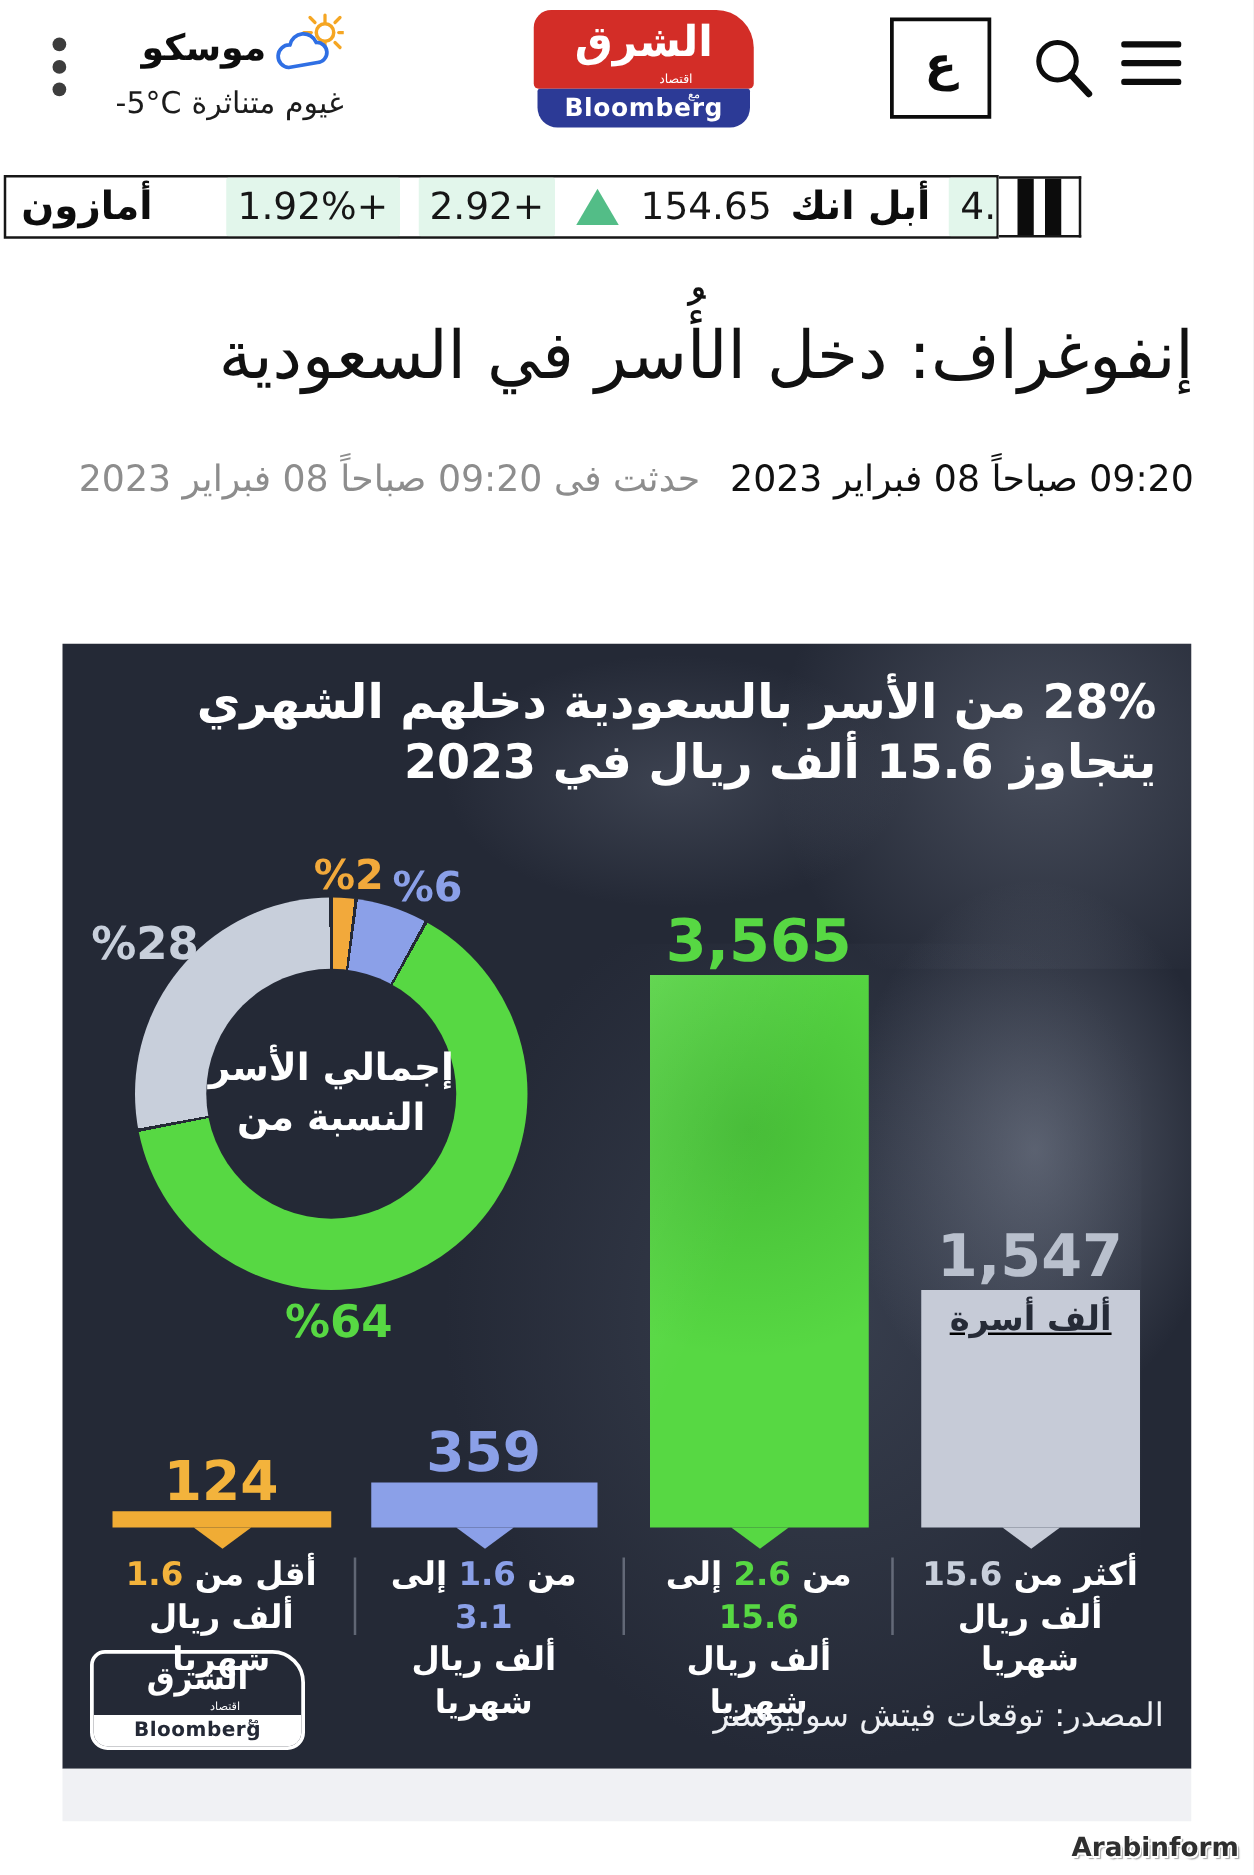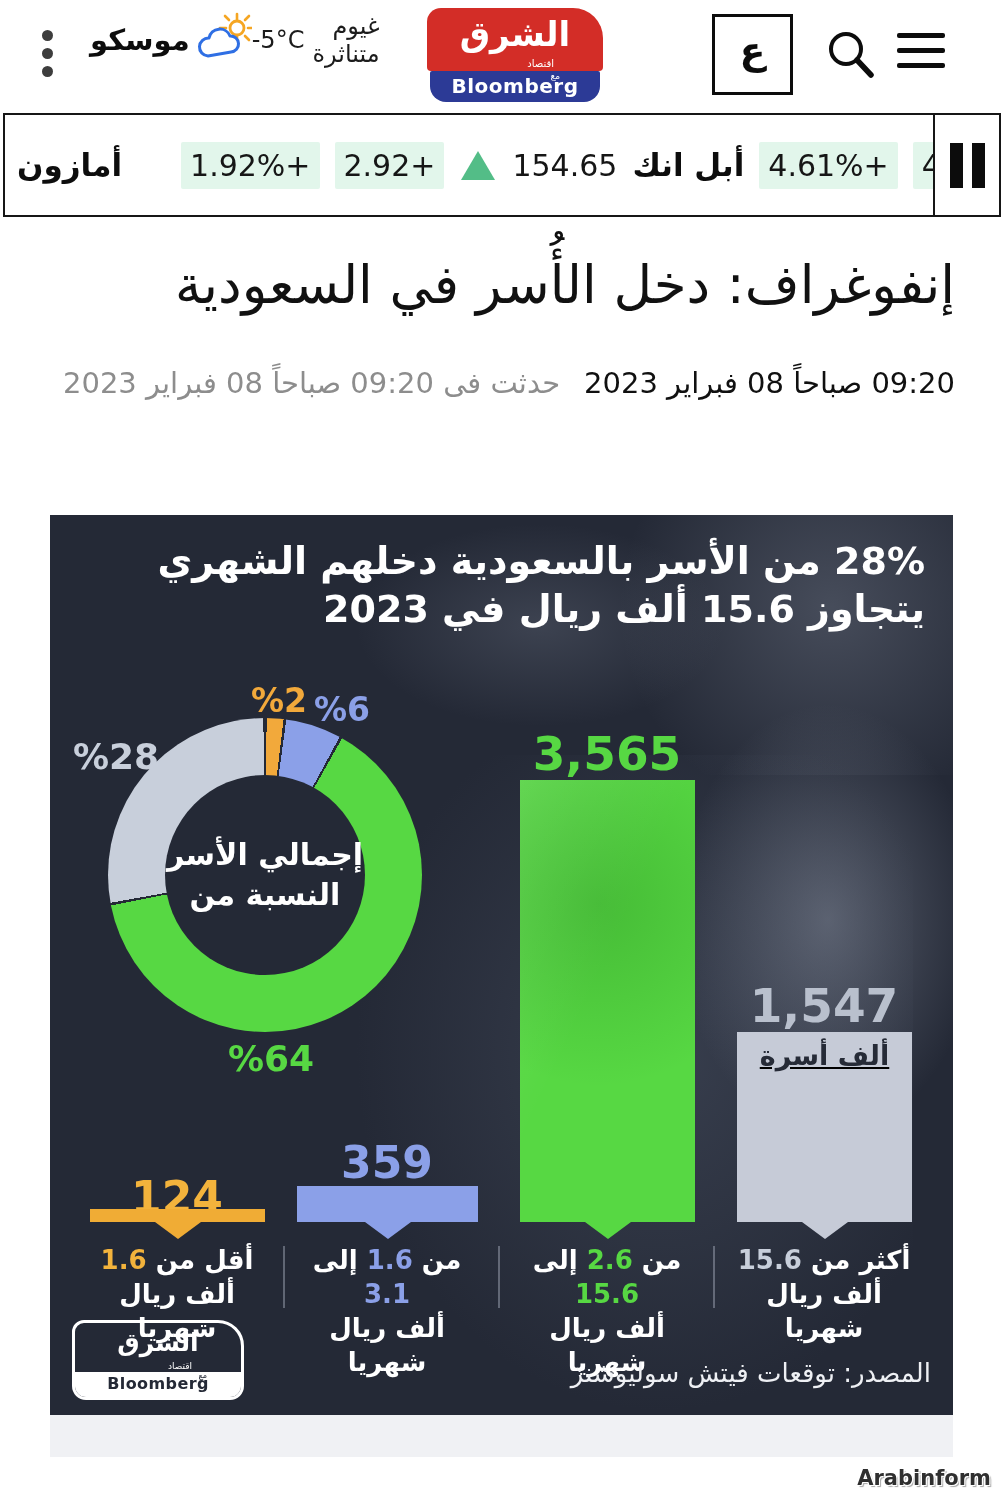--- a/index.html
+++ b/index.html
@@ -2,38 +2,38 @@
 <html><head>
 <meta charset="utf-8">
 <style>
   * { margin:0; padding:0; box-sizing:border-box; }
   html,body { width:1003px; height:1500px; background:#fff; font-family:"DejaVu Sans", sans-serif; }
   body { position:relative; overflow:hidden; }
 
   
   .kebab { position:absolute; left:42px; top:30px; width:12px; }
   .kebab i { display:block; width:11px; height:11px; border-radius:50%; background:#3d3d3d; margin-bottom:7px; }
-  .weather { position:absolute; left:90px; top:10px; width:185px; display:flex; align-items:flex-end; }
+  .weather { position:absolute; left:90px; top:10px; width:185px; display:flex; flex-direction:column; align-items:flex-end; }
   .weather-row1 { display:flex; align-items:center; gap:6px; }
   .weather-city { font-size:29px; font-weight:bold; color:#0d0d0d; }
   .weather-row2 { display:flex; align-items:center; gap:8px; font-size:24px; color:#1c1c1c; margin-top:2px; }
   .logo-main { position:absolute; left:427px; top:8px; width:176px; height:94px; }
   .logo-red { position:relative; height:63px; background:#d32d27; border-radius:14px 30px 4px 4px; text-align:center; }
   .logo-red .big { font-size:34px; font-weight:bold; color:#fff; line-height:52px; }
   .logo-red .small { position:absolute; bottom:2px; left:57%; font-size:10px; color:#fff; }
   .logo-blue { position:relative; height:31px; margin:0 3px; background:#2c3a96; border-radius:2px 2px 16px 16px; text-align:center; }
   .logo-blue .bb { font-size:20px; font-weight:bold; color:#fff; line-height:30px; letter-spacing:.5px; }
   .logo-blue .maa { position:absolute; top:0px; right:40px; font-size:9px; color:#fff; }
   .lang-btn { position:absolute; left:712px; top:14px; width:81px; height:81px; border:3.5px solid #0c0c0c; display:flex; align-items:center; justify-content:center; font-size:38px; font-weight:bold; color:#0c0c0c; padding-bottom:8px; background:#fff; }
   .search { position:absolute; left:824px; top:26px; width:56px; height:58px; }
   .burger { position:absolute; left:897px; top:33px; width:48px; }
   .burger i { display:block; height:5px; background:#0c0c0c; border-radius:2px; margin-bottom:10px; }
 
   
-  .ticker-wrap { position:absolute; left:3px; top:113px; width:998px; height:104px; display:flex; }
+  .ticker-wrap { position:absolute; left:3px; top:113px; width:862px; height:104px; display:flex;align-items:center; }
   .ticker-box { flex:1; border:2.5px solid #161616; background:#fff; display:flex; align-items:center; padding:0 12px; gap:15px; overflow:hidden; }
   .t-name { font-size:31px; font-weight:bold; color:#0d0d0d; white-space:nowrap; }
   .t-num { font-size:30px; color:#161616; white-space:nowrap; direction:ltr; unicode-bidi:isolate; }
   .chip { background:#e2f6eb; padding:6px 9px; border-radius:2px; }
   .tri-up { width:0; height:0; border-left:17px solid transparent; border-right:17px solid transparent; border-bottom:29px solid #53bd87; margin:0 2px; }
   .gap-lg { margin-right:44px; }
   .gap-md { }
   .pause-box { width:66px; border:2.5px solid #161616; border-left:none; background:#fff; display:flex; align-items:center; justify-content:center; gap:9px; }
   .pause-box i { display:block; width:13px; height:45px; background:#0c0c0c; }
 
@@ -75,21 +75,21 @@
   .bar-green { left:470px; top:265px; width:175px; height:442px; background:#57d843; }
   .bar-green::before { content:""; position:absolute; inset:0;
     background:radial-gradient(circle at 45% 28%, rgba(10,90,10,.22), transparent 55%),
                linear-gradient(115deg, rgba(255,255,255,.10), transparent 45%); }
   .bar-green::after { border-top:17px solid #57d843; }
   .bar-gray { left:687px; top:517px; width:175px; height:190px; background:#c6cbd7; }
   .bar-gray::after { border-top:17px solid #c6cbd7; }
   .bar-unit { padding-top:8px; text-align:center; font-size:27px; font-weight:bold; color:#262b37; direction:rtl; }
 
   .v-label { position:absolute; width:220px; text-align:center; font-weight:bold; direction:ltr; }
-  .vl-1 { left:17px; top:645px; font-size:44px; color:#f3b33c;margin-top:12px; }
+  .vl-1 { left:17px; top:645px; font-size:44px; color:#f3b33c; }
   .vl-2 { left:227px; top:622px; font-size:44px; color:#8ba0e8; }
   .vl-3 { left:447px; top:211px; font-size:47px; color:#57d843; }
   .vl-4 { left:664px; top:463px; font-size:47px; color:#b9c0cd; }
 
   .cat { position:absolute; top:728px; width:200px; text-align:center; direction:rtl; color:#fff; font-size:26px; font-weight:bold; line-height:34px; }
   .cat-1 { left:27px; } .cat-2 { left:237px; } .cat-3 { left:457px; } .cat-4 { left:674px; }
   .n-yellow { color:#f3b33c; } .n-blue { color:#8ba0e8; } .n-green { color:#57d843; } .n-gray { color:#c8cfdb; }
   .divider { position:absolute; top:731px; width:2px; height:62px; background:rgba(170,178,192,.45); }
   .dv-1 { left:233px; } .dv-2 { left:448px; } .dv-3 { left:663px; }
 

